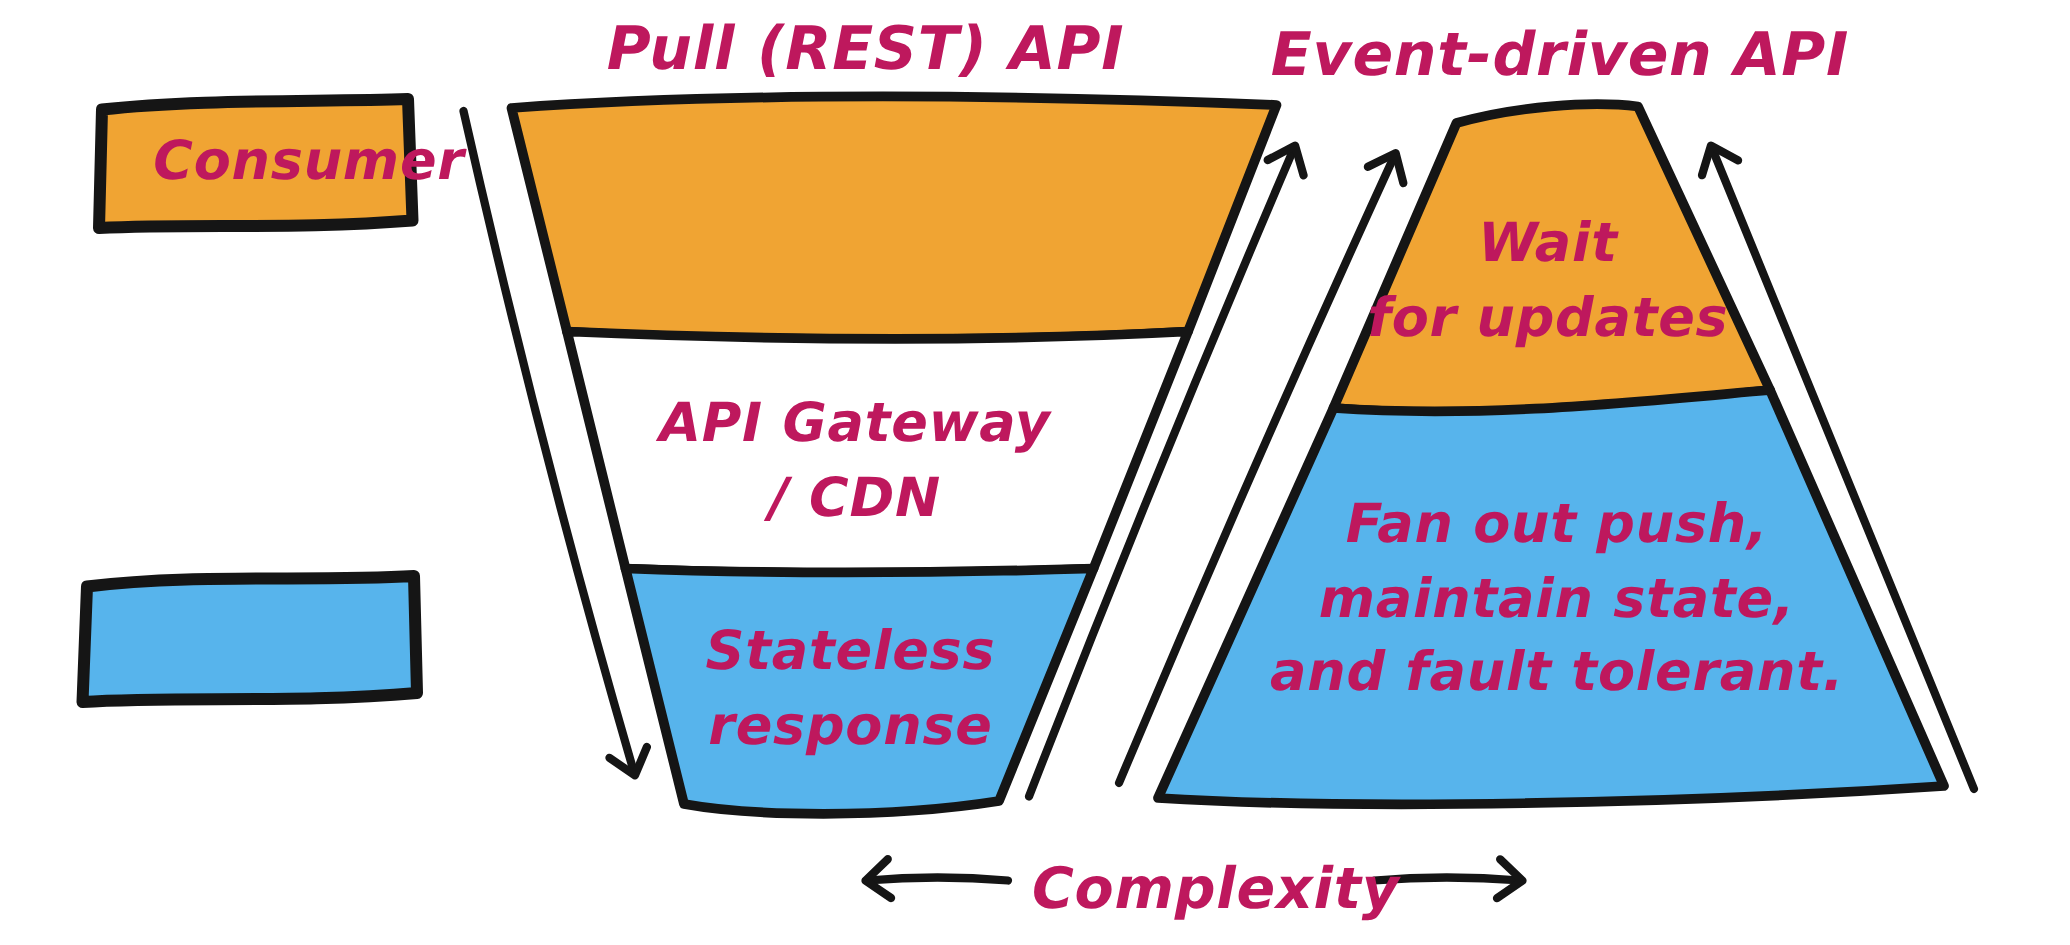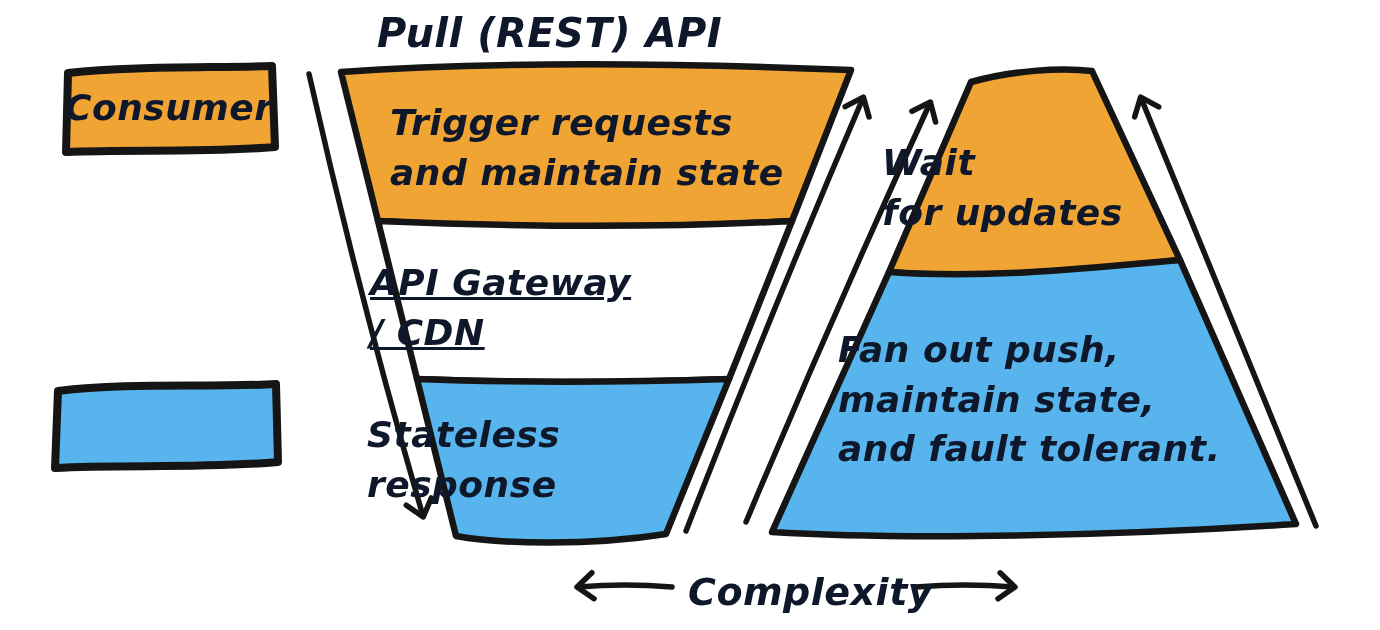--- a/index.html
+++ b/index.html
@@ -15,44 +15,46 @@
     overflow: hidden;
     font-family: "DejaVu Sans", sans-serif;
   }
   .canvas svg {
     position: absolute;
     left: 0;
     top: 0;
   }
   .txt {
     position: absolute;
-    color: #0f172a;
+    color: #be185d;
     font-weight: 700;
     font-style: italic;
+    text-align: center;
     white-space: pre-line;
     line-height: 1.38;
     letter-spacing: 0.5px;
   }
   .title { font-size: 40px; }
   .section-label { font-size: 36px; }
   .legend-label {
     font-size: 36px;
     line-height: 85px;
     white-space: nowrap;
+    margin-left: 36px;
   }
   .axis-label { font-size: 38px; white-space: nowrap; }
 
   .title-left   { left: 377px; top: 6px;   width: 400px; }
   .title-right  { left: 840px; top: 10px;  width: 400px; }
 
   .legend-consumer-label { left: 65px; top: 65px;  width: 210px; height: 85px; }
   .legend-producer-label { left: 55px; top: 383px; width: 223px; height: 85px; }
 
   .funnel-consumer-label { left: 390px; top: 98px;  width: 406px; }
-  .funnel-gateway-label  { left: 370px; top: 258px; width: 400px; text-decoration: underline; }
+  .funnel-gateway-label  { left: 370px; top: 258px; width: 400px; }
   .funnel-producer-label { left: 367px; top: 410px; width: 400px; }
 
   .pyramid-consumer-label { left: 882px; top: 138px; width: 300px; }
   .pyramid-producer-label { left: 838px; top: 325px; width: 400px; }
 
   .axis-complexity { left: 688px; top: 566px; width: 220px; }
 </style>
 </head>
 <body>
 
@@ -80,25 +82,24 @@
       <path fill="none" stroke-width="5.5" marker-end="url(#ah)" d="M 309 74 Q 360 300 423 516"></path>
       <path fill="none" stroke-width="5.5" marker-end="url(#ah)" d="M 686 531 Q 770 315 863 98"></path>
       <path fill="none" stroke-width="5.5" marker-end="url(#ah)" d="M 746 522 Q 835 310 930 103"></path>
       <path fill="none" stroke-width="5.5" marker-end="url(#ah)" d="M 1316 526 Q 1228 310 1141 98"></path>
       <path fill="none" stroke-width="5.5" marker-end="url(#ah)" d="M 672 587 Q 625 583 578 587"></path>
       <path fill="none" stroke-width="5.5" marker-end="url(#ah)" d="M 916 587 Q 964 583 1014 587"></path>
     </g>
   </svg>
 
   <div class="txt title title-left">Pull (REST) API</div>
+  <div class="txt title title-right">Event-driven API</div>
 
   <div class="txt legend-label legend-consumer-label">Consumer</div>
 
-  <div class="txt section-label funnel-consumer-label">Trigger requests
-and maintain state</div>
   <div class="txt section-label funnel-gateway-label">API Gateway
 / CDN</div>
   <div class="txt section-label funnel-producer-label">Stateless
 response</div>
 
   <div class="txt section-label pyramid-consumer-label">Wait
 for updates</div>
   <div class="txt axis-label axis-complexity">Complexity</div>
 
   <div class="txt section-label pyramid-producer-label">Fan out push,

